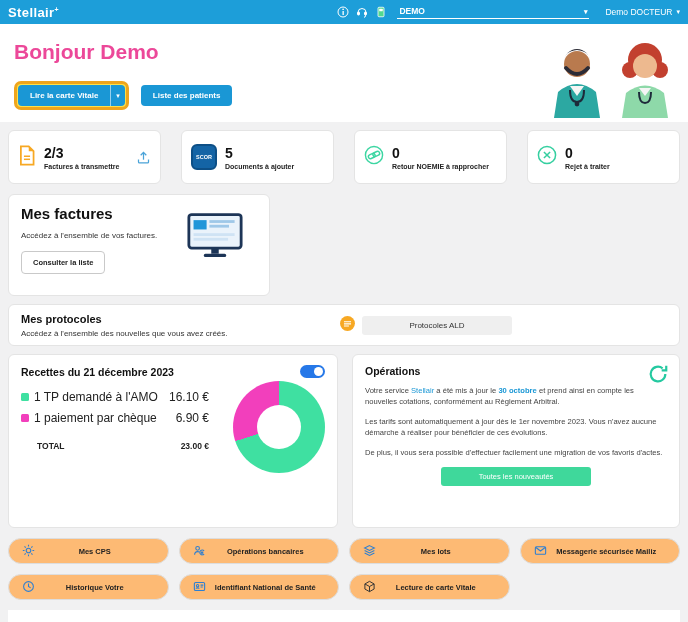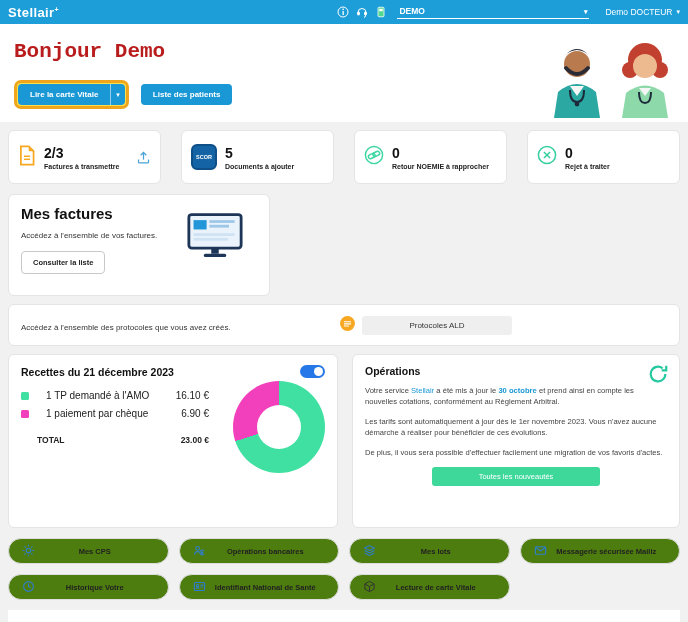--- a/index.html
+++ b/index.html
@@ -14,21 +14,21 @@
   .brand sup { font-size:7px; }
   .topbar-spacer { flex:1; }
   .topbar-icons { display:flex; gap:7px; align-items:center; margin-right:10px; }
   .tb-icon { display:inline-flex; cursor:pointer; }
   .env-select { width:192px; display:flex; justify-content:space-between; align-items:flex-end;
     border-bottom:1px solid #fff; font-size:8.5px; font-weight:bold; padding:0 2px 2px; margin-right:16px; cursor:pointer; }
   .user-menu { font-size:8.5px; font-weight:normal; display:flex; gap:4px; align-items:center; cursor:pointer; }
   .caret-glyph { font-size:7px; }
   
   .hero { background:#fff; padding:16px 14px 12px; position:relative; height:98px; }
-  .hero h1 { font-size:21px; margin-bottom:17px; color:#b91c1c;font-family:Liberation Mono, monospace; }
+  .hero h1 { font-size:21px; margin-bottom:17px; color:#ec4899; }
   .hero-buttons { display:flex; gap:12px; align-items:center; }
   .btn-blue { background:#1a97d5; color:#fff; border:none; border-radius:4px; font-size:8px; font-weight:bold;
     padding:6px 12px; font-family:inherit; cursor:pointer; }
   .highlight-ring { border:3px solid #efa51c; border-radius:7px; padding:1px; display:flex; background:#fde047; }
   .split { display:flex; }
   .split .main { border-radius:4px 0 0 4px; }
   .split .caret-btn { background:#1a97d5; color:#fff; border:none; border-left:1px solid rgba(255,255,255,.55);
     border-radius:0 4px 4px 0; font-size:7px; padding:0 5px; cursor:pointer; }
   .doctors { position:absolute; right:6px; bottom:0; }
   
@@ -58,38 +58,38 @@
   .proto-pill { background:#efefef; border:none; border-radius:3px; width:150px; padding:5px 8px; font-size:8px;
     font-family:inherit; color:#333; cursor:pointer; text-align:center; }
   
   .bottom-row { display:flex; gap:14px; margin-top:8px; }
   .recettes { width:330px; padding:10px 12px; position:relative; height:174px; }
   .recettes-head { display:flex; justify-content:space-between; align-items:center; }
   .recettes-head h3, .actualites h3 { font-size:10.5px; color:#111; }
   .toggle { width:25px; height:13px; border-radius:7px; background:#2678e8; position:relative; cursor:pointer; }
   .toggle .knob { position:absolute; right:2px; top:2px; width:9px; height:9px; border-radius:50%; background:#fff; }
   .legend { margin-top:12px; width:188px; display:flex; flex-direction:column; gap:7px; }
-  .legend-row { display:flex; align-items:center; gap:17px; font-size:10px; color:#222; }
+  .legend-row { display:flex; align-items:center; gap:5px; font-size:12px; color:#222; }
   .swatch { width:8px; height:8px; border-radius:1.5px; flex:0 0 auto; }
   .legend-val { margin-left:auto; }
   .total-row { width:188px; display:flex; margin-top:16px; padding-left:16px; font-size:8.5px; font-weight:bold; }
   .total-row .legend-val { font-weight:bold; }
   .donut { position:absolute; right:12px; top:26px; width:92px; height:92px; border-radius:50%; }
   .donut::after { content:""; position:absolute; left:50%; top:50%; width:44px; height:44px; margin:-22px 0 0 -22px;
     border-radius:50%; background:#fff; }
   .actualites { flex:1; padding:10px 12px; position:relative; height:174px; }
   .refresh { position:absolute; right:10px; top:8px; cursor:pointer; }
   .actualites p { font-size:7.6px; line-height:1.5; color:#444; margin-top:8px; width:298px; }
   .news-link { color:#1a97d5; }
   .news-date { color:#1a97d5; font-weight:bold; }
   .btn-green { display:block; margin:9px auto 0; background:#3fd89b; color:#fff; border:none; border-radius:3px;
-    font-size:7.5px; font-family:inherit; padding:5px 0; width:168px; cursor:pointer; }
+    font-size:7.5px; font-family:inherit; padding:5px 0; width:150px; cursor:pointer; }
   
   .shortcuts { display:grid; grid-template-columns:repeat(4,1fr); gap:10px; margin-top:10px; }
-  .shortcut { background:#4d7c0f; border:1px solid #ddd; border-radius:13px; height:26px; display:flex; align-items:center;
+  .shortcut { background:#fdba74; border:1px solid #ddd; border-radius:13px; height:26px; display:flex; align-items:center;
     gap:8px; padding:0 13px; font-size:7.5px; font-weight:bold; color:#222; cursor:pointer; font-family:inherit; }
   .shortcut .lbl { flex:1; text-align:center; padding-right:8px; }
   .footer-strip { height:12px; background:#fff; margin-top:10px; }
 </style>
 </head>
 <body>
 
 <header class="topbar">
   <div class="brand"><span>Stellair</span><sup>+</sup></div>
   <div class="topbar-spacer"></div>
@@ -233,21 +233,22 @@
           <rect x="7" y="22" width="44" height="3" fill="#cfe3f4"></rect>
           <rect x="7" y="27" width="37" height="3" fill="#cfe3f4"></rect>
           <rect x="26" y="38" width="8" height="6" fill="#1d3557"></rect>
           <rect x="18" y="44" width="24" height="3.5" rx="1.7" fill="#1d3557"></rect>
         </svg>
     </span>
   </section>
 
   <section class="card protocoles">
     <div class="txt">
-      <p>Accédez à l'ensemble des protocoles que vous avez créés.</p>
+      <h3>Mes protocoles</h3>
+      <p>Accédez à l'ensemble des nouvelles que vous avez créés.</p>
     </div>
     <div class="proto-right">
       <span>
         <svg width="17" height="17" viewBox="0 0 24 24">
             <circle cx="12" cy="12" r="10.5" fill="#F7A823"></circle>
             <path d="M7 9.5h10M7 12.5h10M7 15.5h7" stroke="#fff" stroke-width="1.7"></path>
           </svg>
       </span>
       <button class="proto-pill">Protocoles ALD</button>
     </div>

